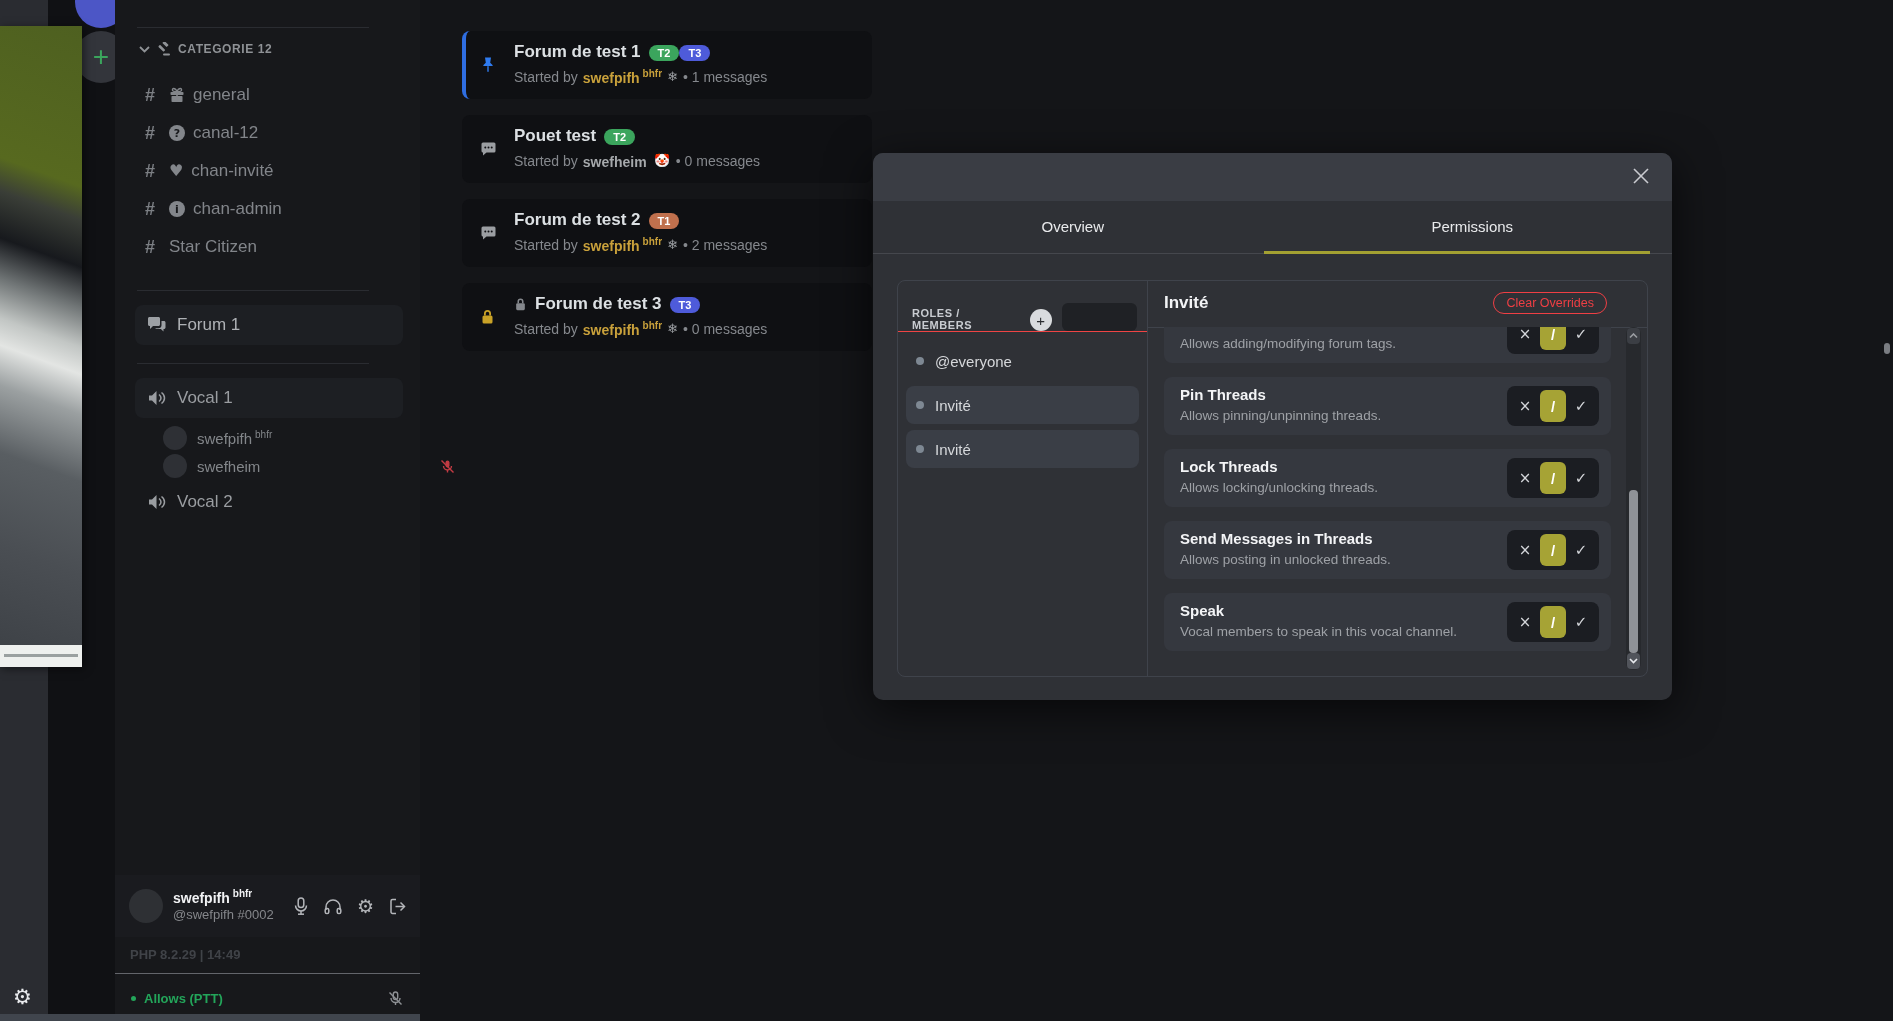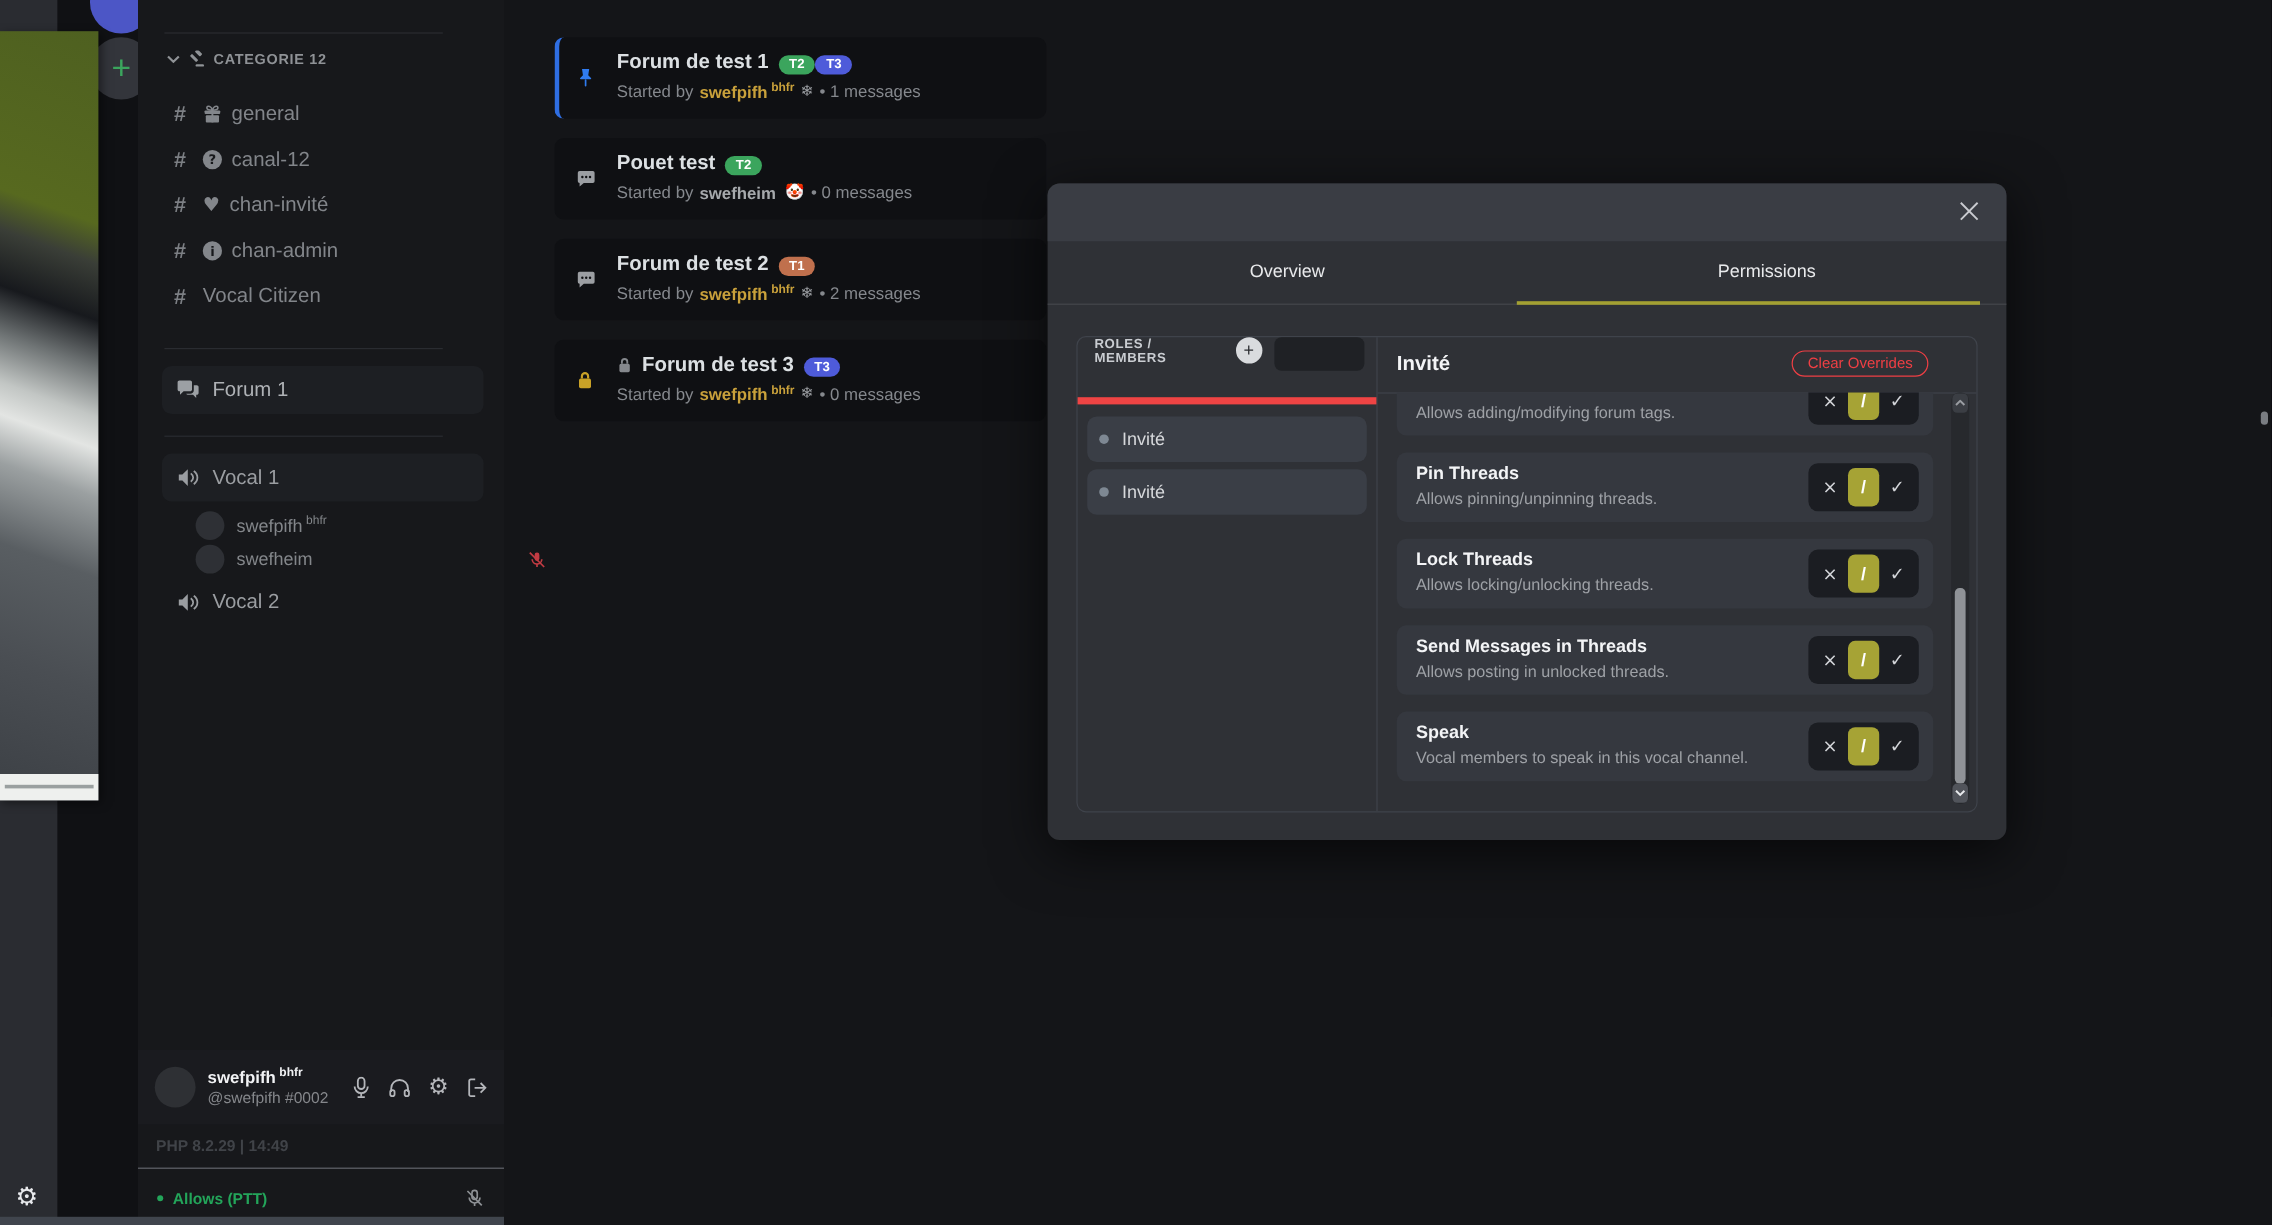--- a/index.html
+++ b/index.html
@@ -91,21 +91,21 @@
   .modal-title{position:absolute;left:30px;top:0;line-height:48px;color:#f3f4f6;font-size:20px;font-weight:bold;}
   .modal-close{position:absolute;right:22px;top:14px;color:#c9cbd0;cursor:pointer;}
   .tabs{position:absolute;left:0;top:48px;width:100%;height:52px;display:flex;}
   .tab{flex:1;text-align:center;line-height:52px;color:#e9eaec;font-size:15px;cursor:pointer;position:relative;}
   .tabs-underline{position:absolute;left:0;top:100px;width:100%;height:1px;background:#45474d;}
   .tab-active-bar{position:absolute;left:391px;top:98px;width:386px;height:3px;background:#a3a032;}
 
   .panel-wrap{position:absolute;left:24px;top:127px;width:751px;height:397px;border:1px solid #3f434b;
               border-radius:8px;display:flex;box-sizing:border-box;}
   .roles-col{width:250px;border-right:1px solid #3f434b;box-sizing:border-box;display:flex;flex-direction:column;}
-  .roles-head{height:50px;display:flex;align-items:flex-start;padding:0 10px 0 14px;border-bottom:6px solid #ef4444;gap:10px;}
+  .roles-head{height:50px;display:flex;align-items:flex-end;padding:0 10px 0 14px;border-bottom:1px solid #ef4444;gap:10px;}
   .roles-label{color:#c9ccd1;font-size:11px;font-weight:bold;letter-spacing:.05em;}
   .roles-add{width:22px;height:22px;border-radius:50%;background:#d9dbde;color:#2a2c30;font-size:15px;
              display:flex;align-items:center;justify-content:center;cursor:pointer;flex:none;}
   .roles-box{width:78px;height:28px;background:#1f2125;border-radius:6px;margin-left:auto;cursor:text;}
   .roles-items{padding:10px 8px;}
   .role-item{display:flex;align-items:center;gap:11px;height:38px;padding:0 10px;border-radius:8px;
              color:#d6d8db;font-size:15px;cursor:pointer;margin-bottom:6px;}
   .role-item.boxed{background:#3a3e46;}
   .role-dot{width:8px;height:8px;border-radius:50%;background:#7e8893;flex:none;}
 
@@ -210,21 +210,21 @@
           <span class="chan-hash">#</span>
 
           <span class="chan-emoji">
             <span class="circle-glyph">i</span>
           </span>
           <span>chan-admin</span>
         </div>
         <div class="chan-row">
           <span class="chan-hash">#</span>
 
-          <span>Vocal Citizen</span>
+          <span>Star Citizen</span>
         </div>
       </div>
 
     <div class="sb-sep" style="top:290px;"></div>
 
     <div class="side-box" style="top:305px;">
       <svg width="20" height="18" viewBox="0 0 20 18">
           <g fill="#9ca0a4">
             <path d="M1 2.5C1 1.7 1.7 1 2.5 1h9C12.3 1 13 1.7 13 2.5v6c0 .8-.7 1.5-1.5 1.5H6l-3 3v-3H2.5C1.7 10 1 9.3 1 8.5v-6z"></path>
             <path d="M14.5 5H17c.8 0 1.5.7 1.5 1.5v5c0 .8-.7 1.5-1.5 1.5h-.5v2.6L13.9 13H9.5c-.6 0-1.1-.3-1.3-.8h3.3c1.7 0 3-1.3 3-3V5z"></path>
@@ -478,20 +478,24 @@
       <div class="roles-col">
         <div class="roles-head">
           <span class="roles-label">ROLES / MEMBERS</span>
           <span class="roles-add">
               <span>+</span>
             </span>
           <span class="roles-box"></span>
         </div>
         <div class="roles-items">
 
+        <div class="role-item">
+              <span class="role-dot"></span>
+              <span>@everyone</span>
+            </div>
             <div class="role-item boxed">
               <span class="role-dot"></span>
               <span>Invité</span>
             </div>
             <div class="role-item boxed">
               <span class="role-dot"></span>
               <span>Invité</span>
             </div>
           </div>
       </div>

